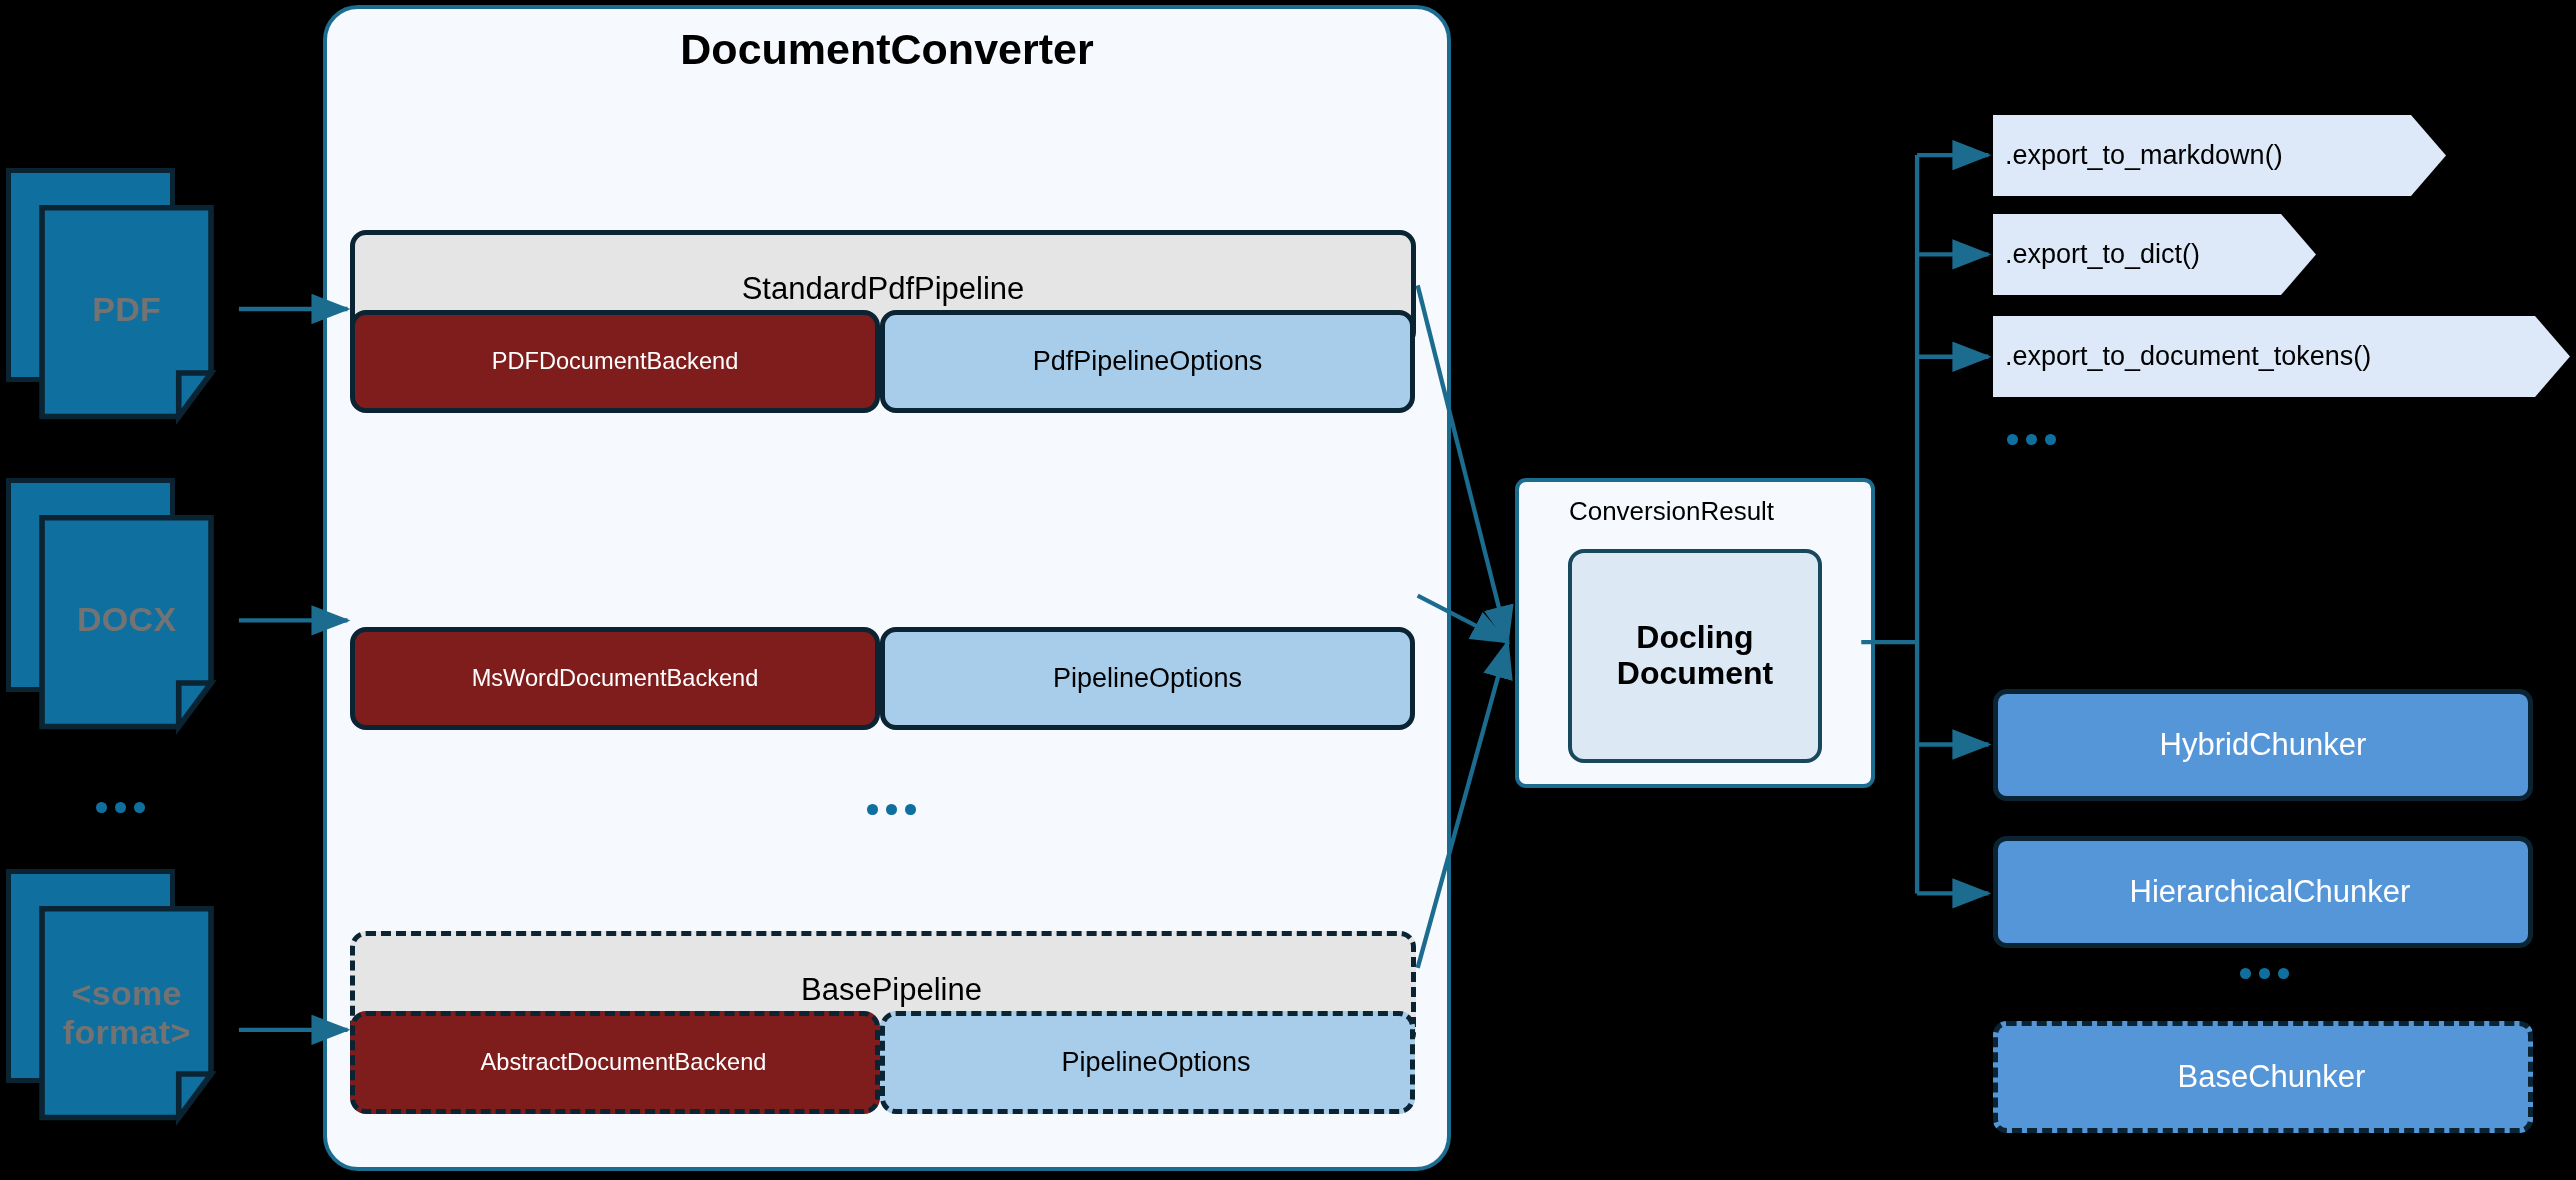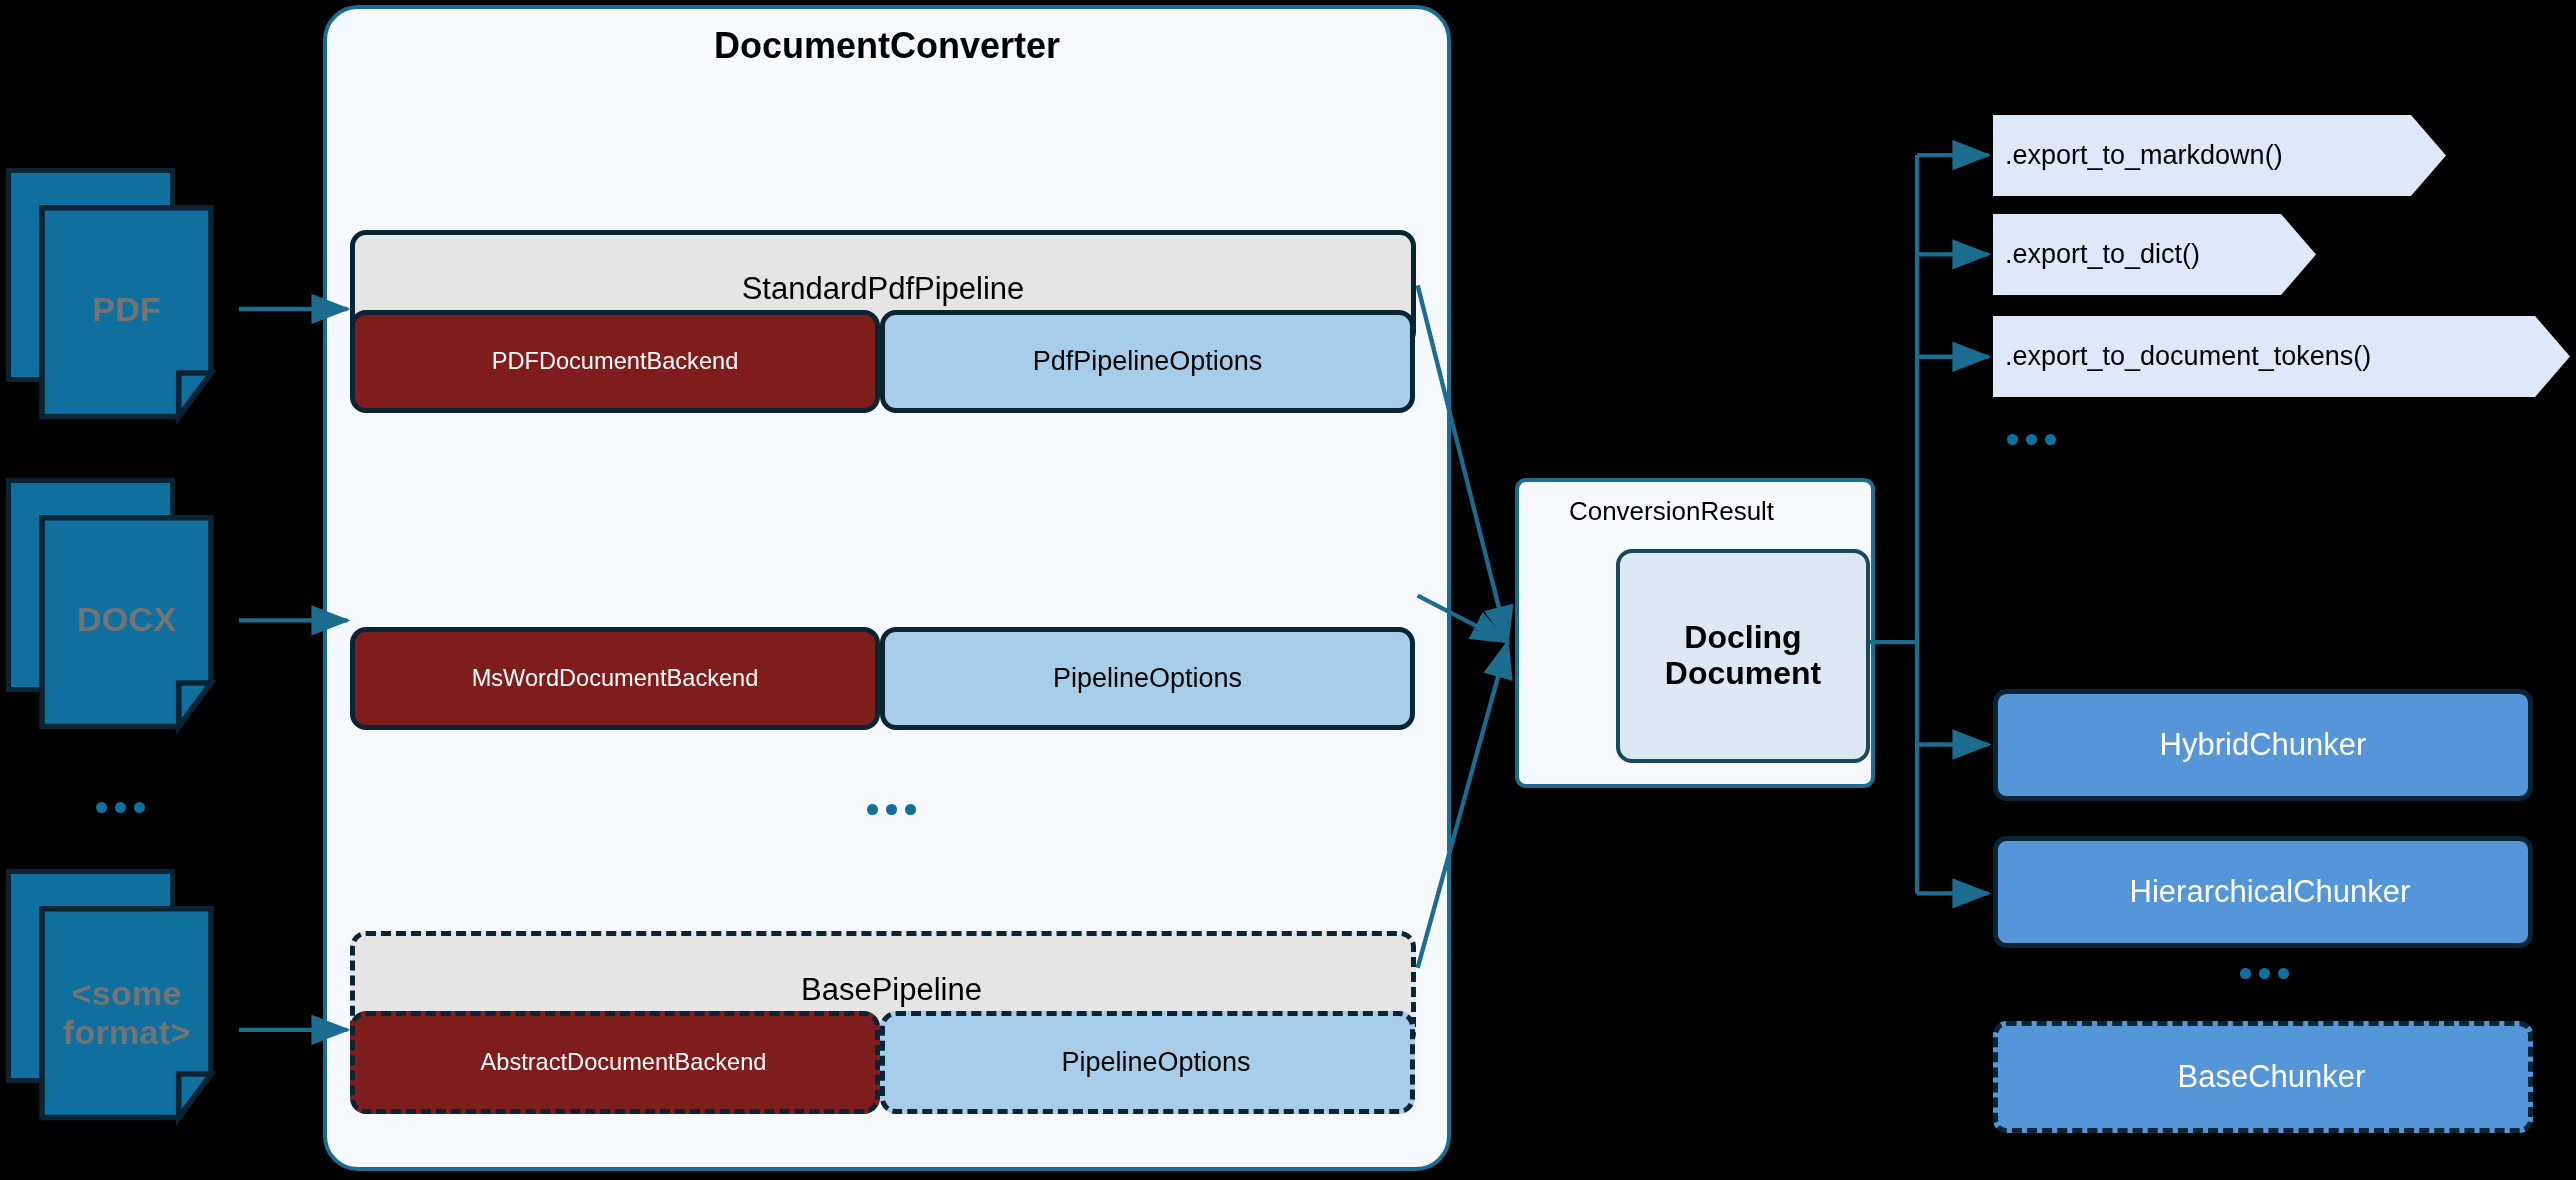--- a/index.html
+++ b/index.html
@@ -25,21 +25,21 @@
 
   
   .dots{position:absolute;display:flex;gap:8.7px;align-items:center;z-index:4;}
   .dots i{display:block;width:10.5px;height:10.5px;border-radius:50%;background:#0f6f9e;}
 
   
   .converter{
     position:absolute;background:#f6f9fd;border:4.3px solid #1b6c8f;border-radius:35px;z-index:2;
   }
   .converter-title{
-    position:absolute;z-index:4;color:#000;font-weight:bold;font-size:36px;
+    position:absolute;z-index:4;color:#000;font-weight:bold;font-size:43px;
     text-align:center;white-space:nowrap;
   }
 
   
   .pipe-head{
     position:absolute;z-index:4;background:#e5e5e5;border:5px solid #0b2433;
     border-radius:16px;display:flex;align-items:center;justify-content:center;
     color:#000;font-size:31px;white-space:nowrap;margin-top:38px;
   }
   .pipe-backend{
@@ -163,21 +163,21 @@
       <i></i>
       <i></i>
     </div>
 
   <div class="pipe-head dashed" style="left:350px;top:893px;width:1066px;height:118px;">BasePipeline</div>
   <div class="pipe-backend dashed" style="left:350px;top:1011px;width:530px;height:103px;">AbstractDocumentBackend</div>
   <div class="pipe-opts dashed" style="left:880px;top:1011px;width:535px;height:103px;">PipelineOptions</div>
 
   <div class="convres" style="left:1515px;top:478px;width:360px;height:310px;"></div>
   <div class="convres-title" style="left:1515px;top:496px;width:313px;">ConversionResult</div>
-  <div class="docling" style="left:1568px;top:549px;width:254px;height:214px;margin-left:48px;">Docling
+  <div class="docling" style="left:1568px;top:549px;width:254px;height:214px;">Docling
 Document</div>
 
   <div class="export-tag" style="left:1993px;top:115px;width:453px;height:81px;
               -webkit-clip-path:polygon(0 0, calc(100% - 35px) 0, 100% 50%, calc(100% - 35px) 100%, 0 100%);
               clip-path:polygon(0 0, calc(100% - 35px) 0, 100% 50%, calc(100% - 35px) 100%, 0 100%);">.export_to_markdown()</div>
 
   <div class="export-tag" style="left:1993px;top:214px;width:323px;height:81px;
               -webkit-clip-path:polygon(0 0, calc(100% - 35px) 0, 100% 50%, calc(100% - 35px) 100%, 0 100%);
               clip-path:polygon(0 0, calc(100% - 35px) 0, 100% 50%, calc(100% - 35px) 100%, 0 100%);">.export_to_dict()</div>
 

